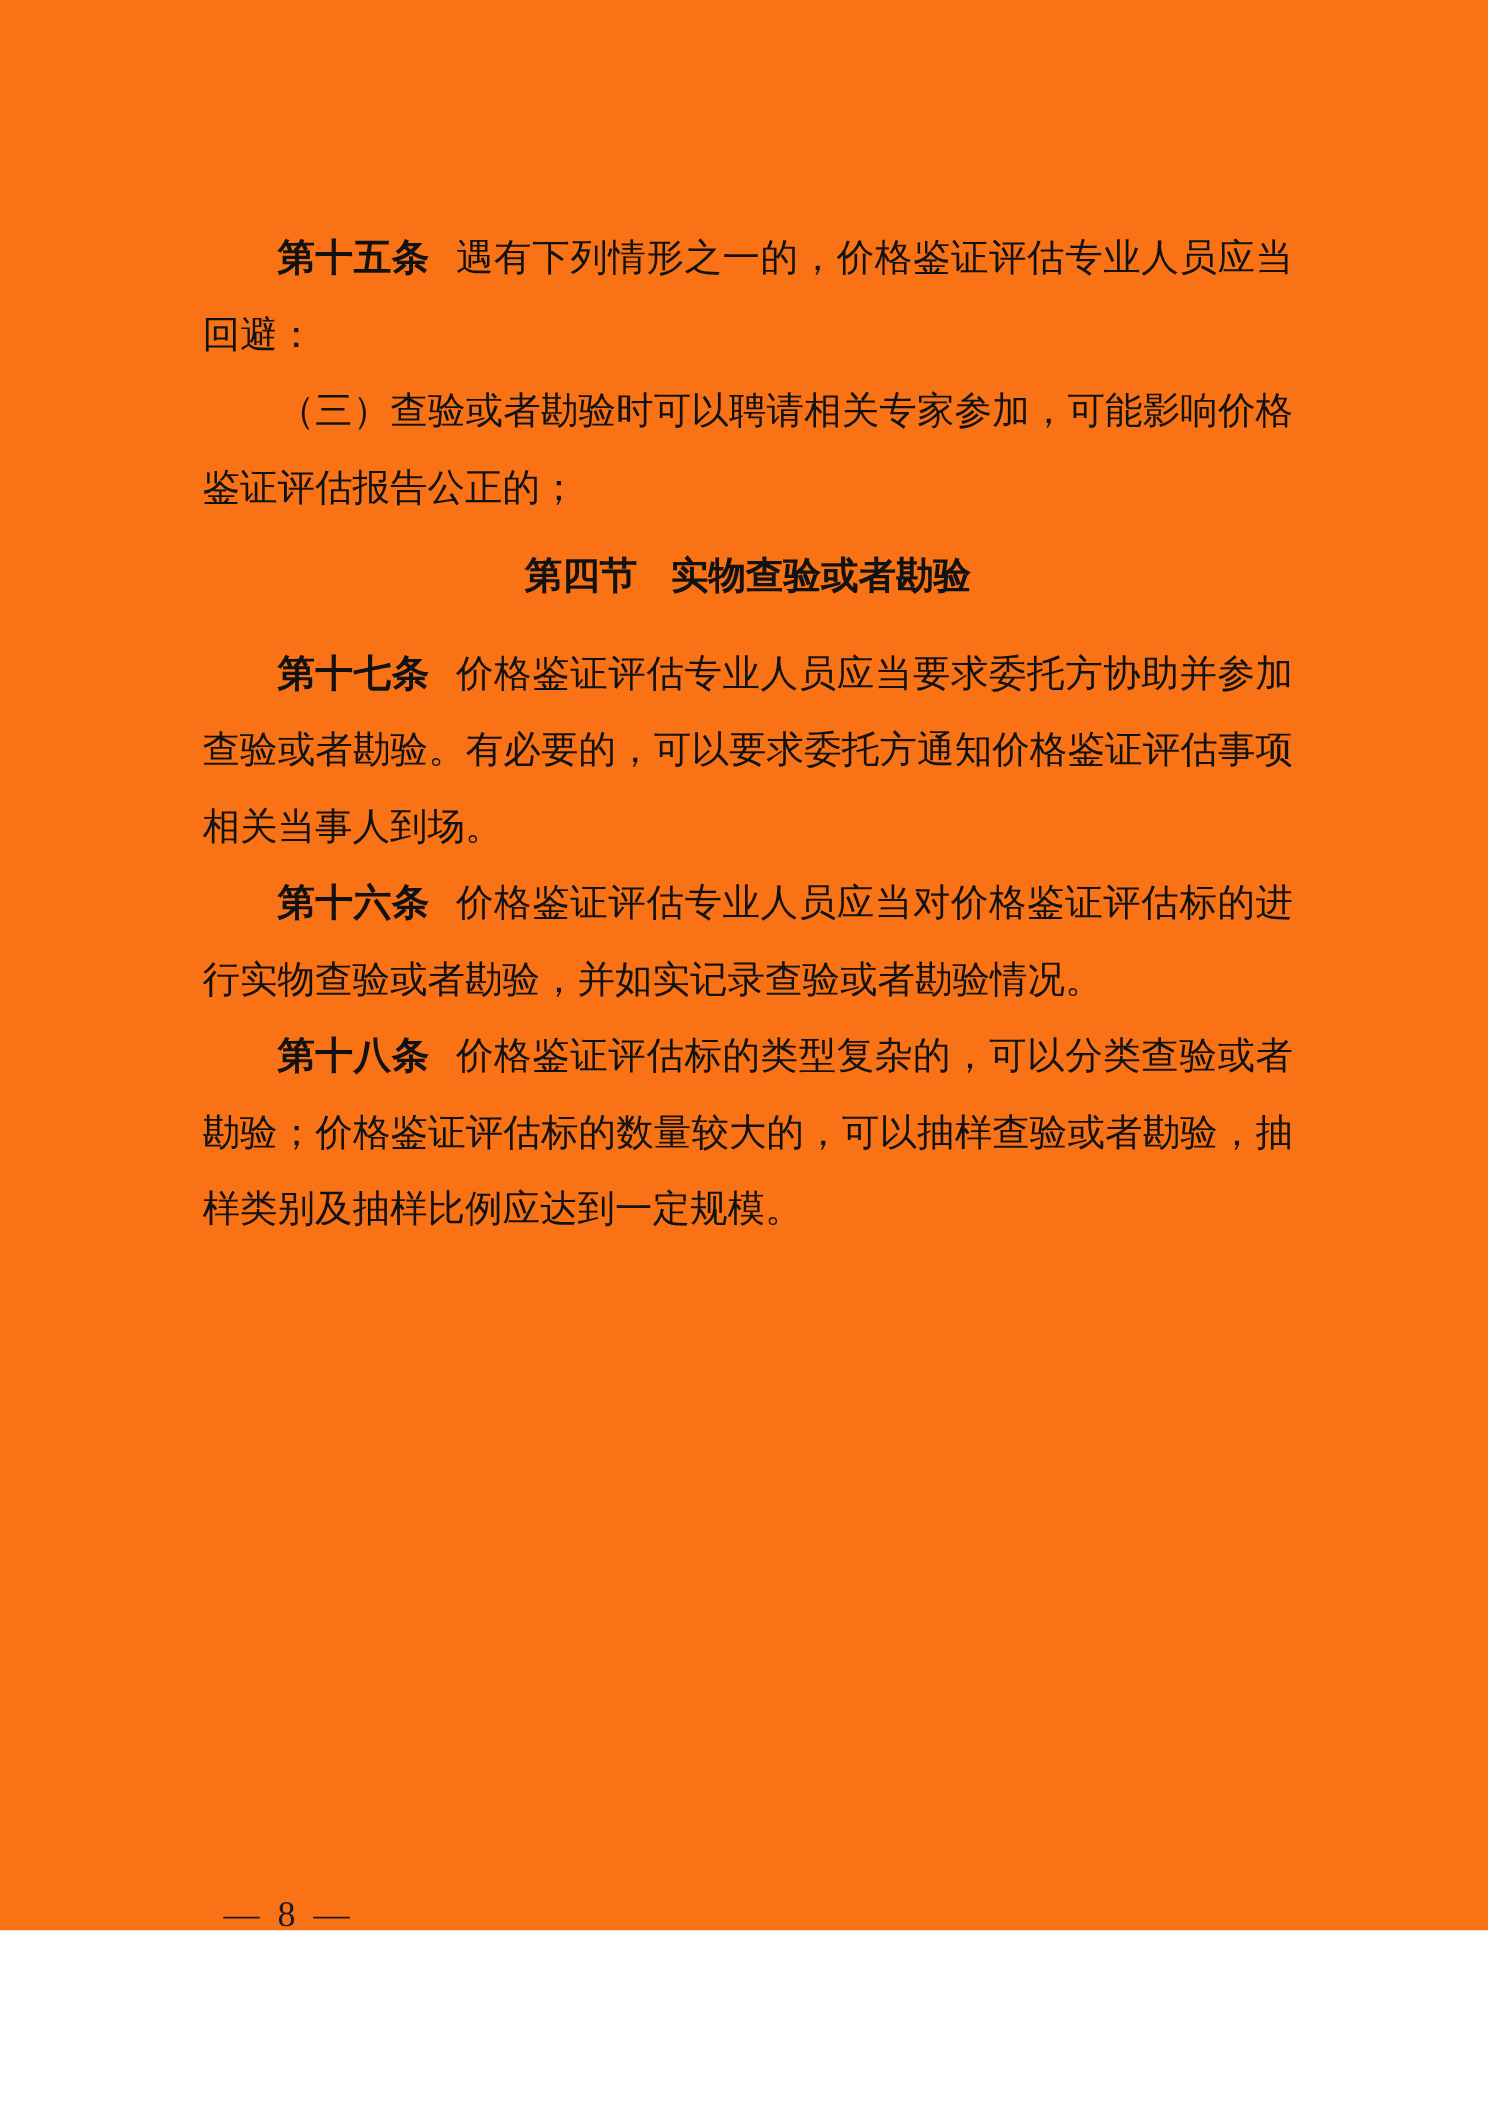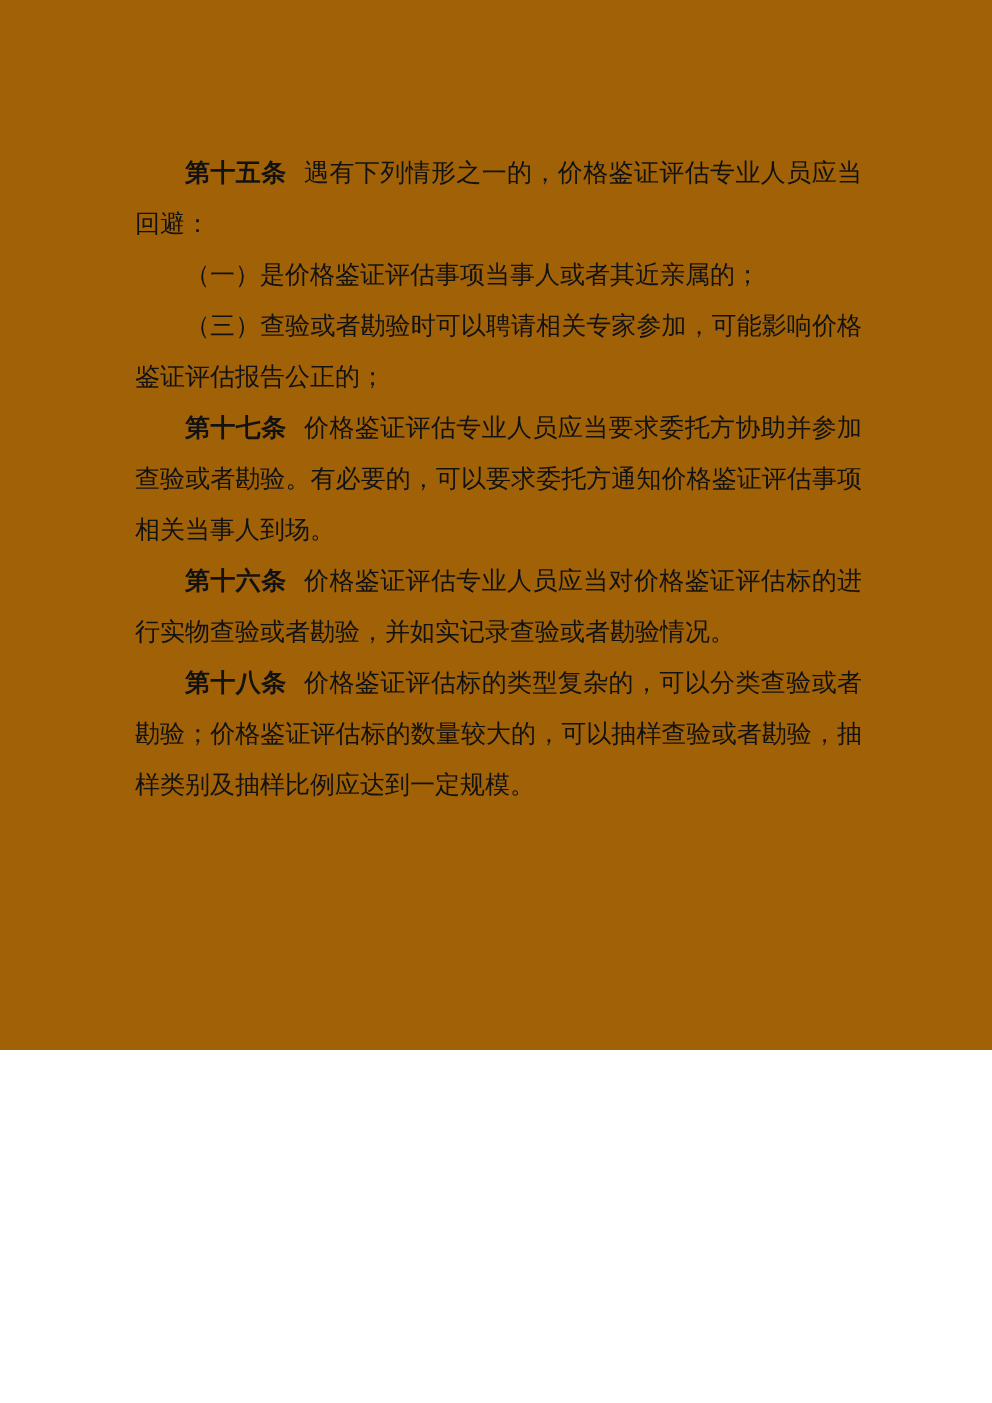--- a/index.html
+++ b/index.html
@@ -3,22 +3,22 @@
 <meta charset="utf-8">
 <style>
   html, body {
     margin: 0;
     padding: 0;
     background: #ffffff;
   }
   .page {
     position: relative;
     width: 992px;
-    height: 1050px;
-    background: #a16207;
+    height: 1287px;
+    background: #f97316;
     overflow: hidden;
     font-family: "Liberation Serif", "DejaVu Serif", serif;
     color: #121212;
   }
   .content {
     position: absolute;
     left: 135px;
     top: 147px;
     width: 727px;
     font-size: 25px;
@@ -56,26 +56,26 @@
   }
 </style>
 </head>
 <body>
 
 <div class="page">
   <div class="content">
 
     <p class="para"><span class="lead">第十五条</span><span>遇有下列情形之一的，价格鉴证评估专业人员应当回避：</span></p>
 
-    <p class="para"><span>（一）是价格鉴证评估事项当事人或者其近亲属的；</span></p>
 
 
     <p class="para"><span>（三）查验或者勘验时可以聘请相关专家参加，可能影响价格鉴证评估报告公正的；</span></p>
 
 
+    <h2 class="section-heading"><span class="section-num">第四节</span><span>实物查验或者勘验</span></h2>
 
     <p class="para"><span class="lead">第十七条</span><span>价格鉴证评估专业人员应当要求委托方协助并参加查验或者勘验。有必要的，可以要求委托方通知价格鉴证评估事项相关当事人到场。</span></p>
 
     <p class="para"><span class="lead">第十六条</span><span>价格鉴证评估专业人员应当对价格鉴证评估标的进行实物查验或者勘验，并如实记录查验或者勘验情况。</span></p>
 
     <p class="para"><span class="lead">第十八条</span><span>价格鉴证评估标的类型复杂的，可以分类查验或者勘验；价格鉴证评估标的数量较大的，可以抽样查验或者勘验，抽样类别及抽样比例应达到一定规模。</span></p>
 
 
   </div>
 

